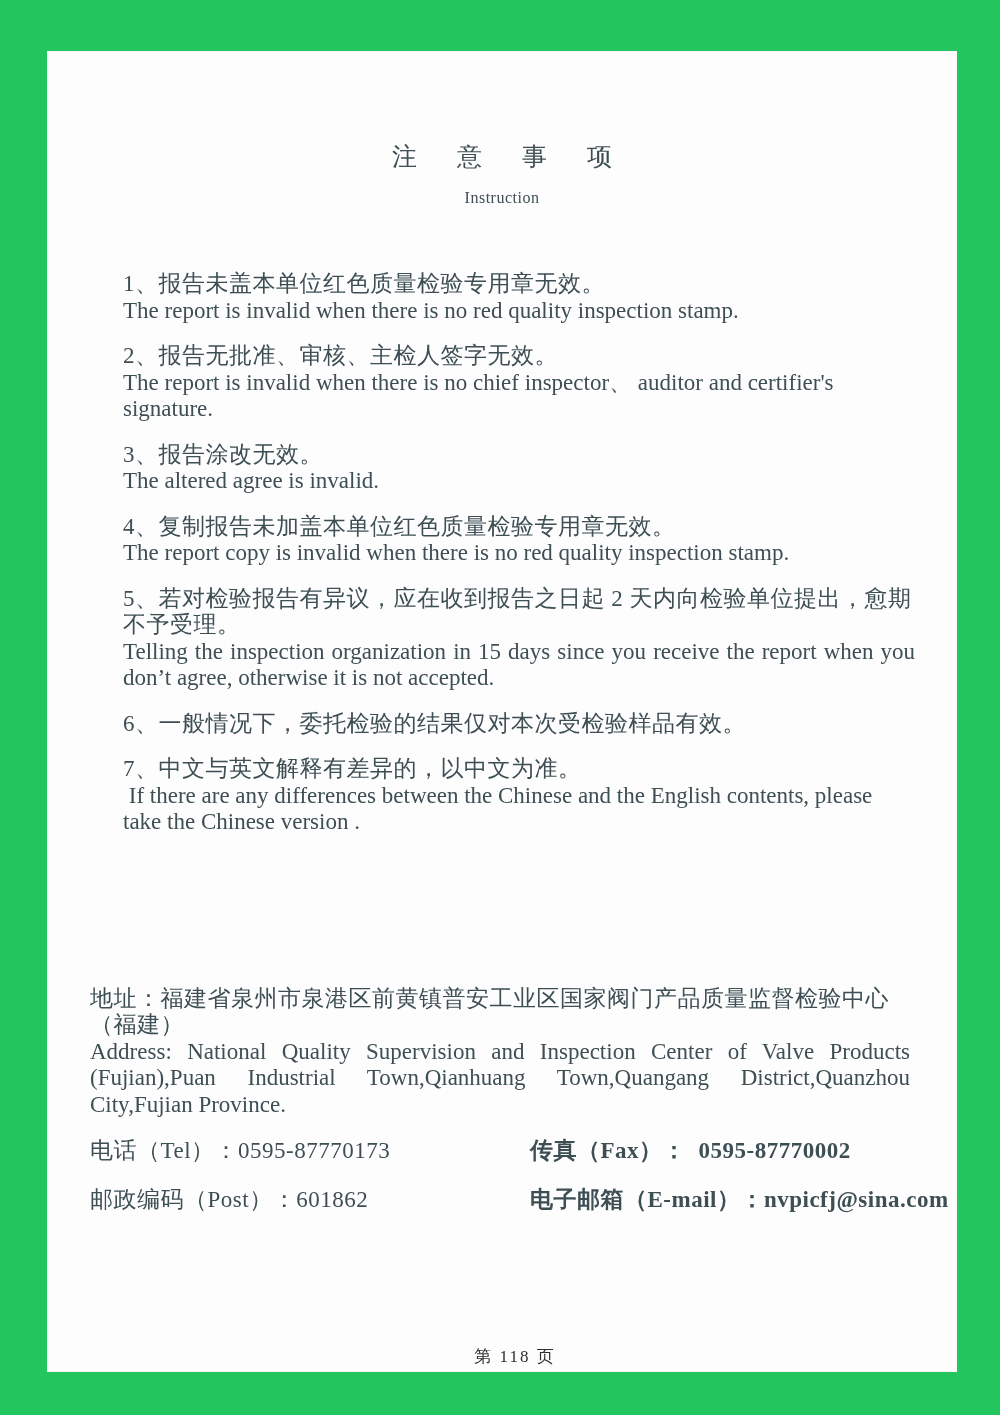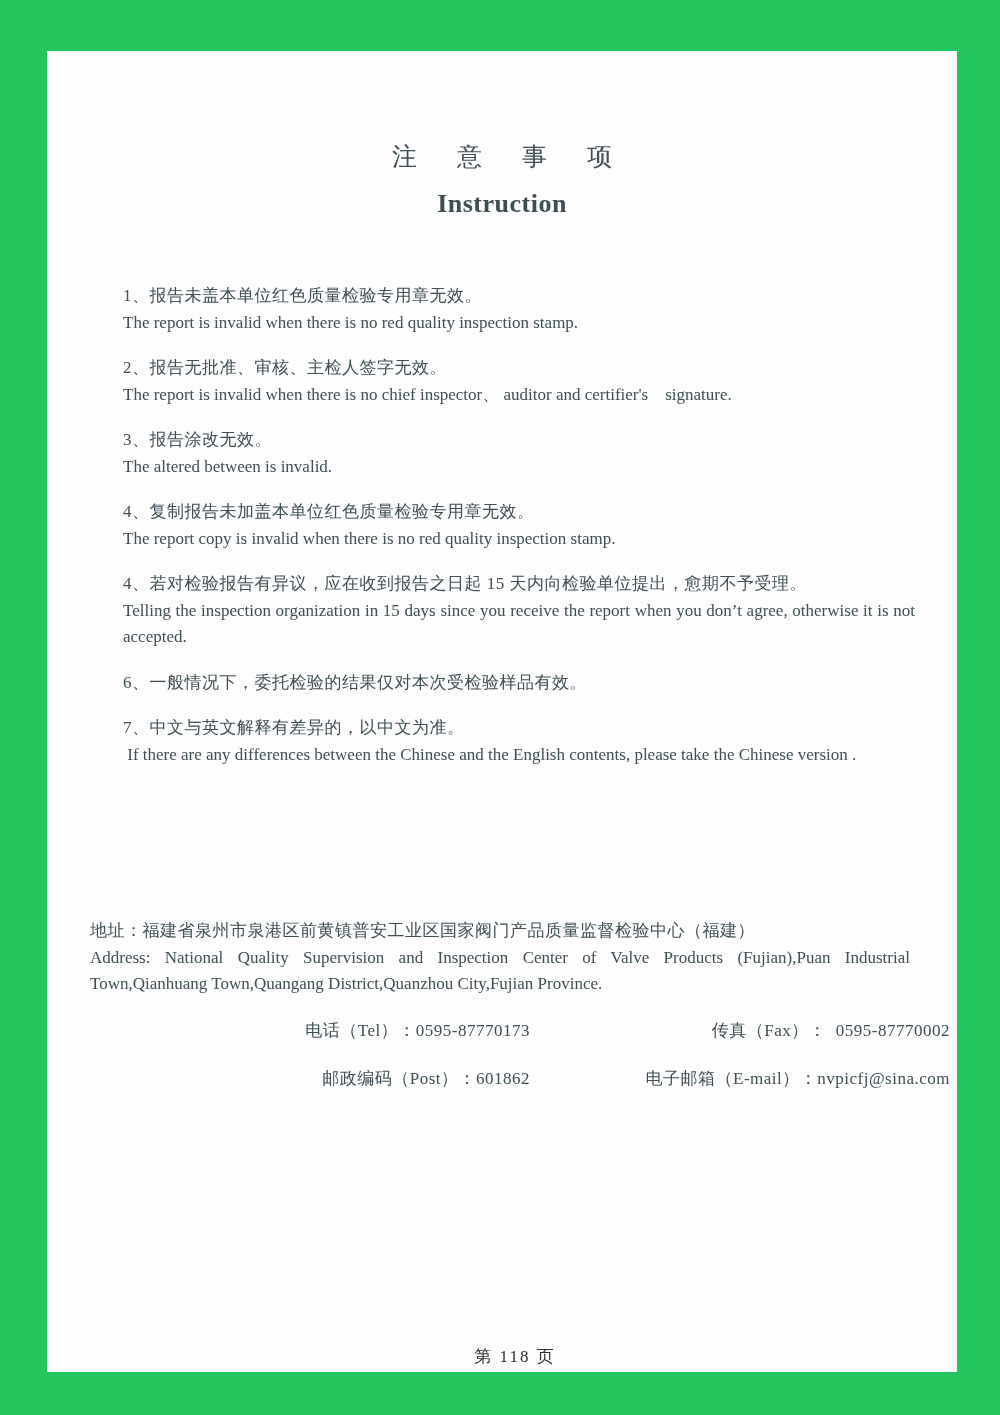--- a/index.html
+++ b/index.html
@@ -30,34 +30,33 @@
     text-align: center;
     font-size: 25px;
     letter-spacing: 40px;
     text-indent: 40px; 
     white-space: nowrap;
     font-weight: 400;
   }
   .title-en {
     margin-top: 16px;
     text-align: center;
-    font-size: 26px;
+    font-size: 16px;
     letter-spacing: 0.5px;
-    font-weight: bold;
   }
   .items {
     margin-left: 75px;
     margin-top: 64px;
     width: 792px;
   }
   .item {
     margin-bottom: 19px;
   }
   .line {
-    font-size: 17px;
+    font-size: 23px;
     line-height: 26.5px;
     white-space: pre-wrap;
   }
   .cn {
     letter-spacing: 0.5px;
   }
   .en {
     letter-spacing: 0px;
   }
   .just {
@@ -65,32 +64,32 @@
   }
   .address {
     margin-left: 42px;
     margin-top: 150px;
     width: 820px;
   }
   .contacts {
     margin-left: 42px;
     margin-top: 20px;
     width: 860px;
-    text-align: right;
   }
   .contact-row {
     display: flex;
     margin-bottom: 22px;
   }
   .contact-cell-left {
     width: 440px;
     flex: 0 0 440px;
   }
   .contact-cell-right {
     flex: 1;
+    font-weight: bold;
   }
   .footer {
     position: absolute;
     left: 15px;
     width: 1000px;
     top: 1345px;
     text-align: center;
     font-size: 17px;
     color: #2e2e2e;
     letter-spacing: 2px;
@@ -110,28 +109,28 @@
       <div class="item">
         <div class="line cn">1、报告未盖本单位红色质量检验专用章无效。</div>
         <div class="line en">The report is invalid when there is no red quality inspection stamp.</div>
       </div>
       <div class="item">
         <div class="line cn">2、报告无批准、审核、主检人签字无效。</div>
         <div class="line en">The report is invalid when there is no chief inspector、 auditor and certifier's    signature.</div>
       </div>
       <div class="item">
         <div class="line cn">3、报告涂改无效。</div>
-        <div class="line en">The altered between is invalid.</div>
+        <div class="line en">The altered agree is invalid.</div>
       </div>
       <div class="item">
         <div class="line cn">4、复制报告未加盖本单位红色质量检验专用章无效。</div>
         <div class="line en">The report copy is invalid when there is no red quality inspection stamp.</div>
       </div>
       <div class="item">
-        <div class="line cn">4、若对检验报告有异议，应在收到报告之日起 15 天内向检验单位提出，愈期不予受理。</div>
+        <div class="line cn">5、若对检验报告有异议，应在收到报告之日起 2 天内向检验单位提出，愈期不予受理。</div>
         <div class="line en just">Telling the inspection organization in 15 days since you receive the report when you don’t agree, otherwise it is not accepted.</div>
       </div>
       <div class="item">
         <div class="line cn">6、一般情况下，委托检验的结果仅对本次受检验样品有效。</div>
       </div>
       <div class="item">
         <div class="line cn">7、中文与英文解释有差异的，以中文为准。</div>
         <div class="line en"> If there are any differences between the Chinese and the English contents, please take the Chinese version .</div>
       </div>
     </div>

